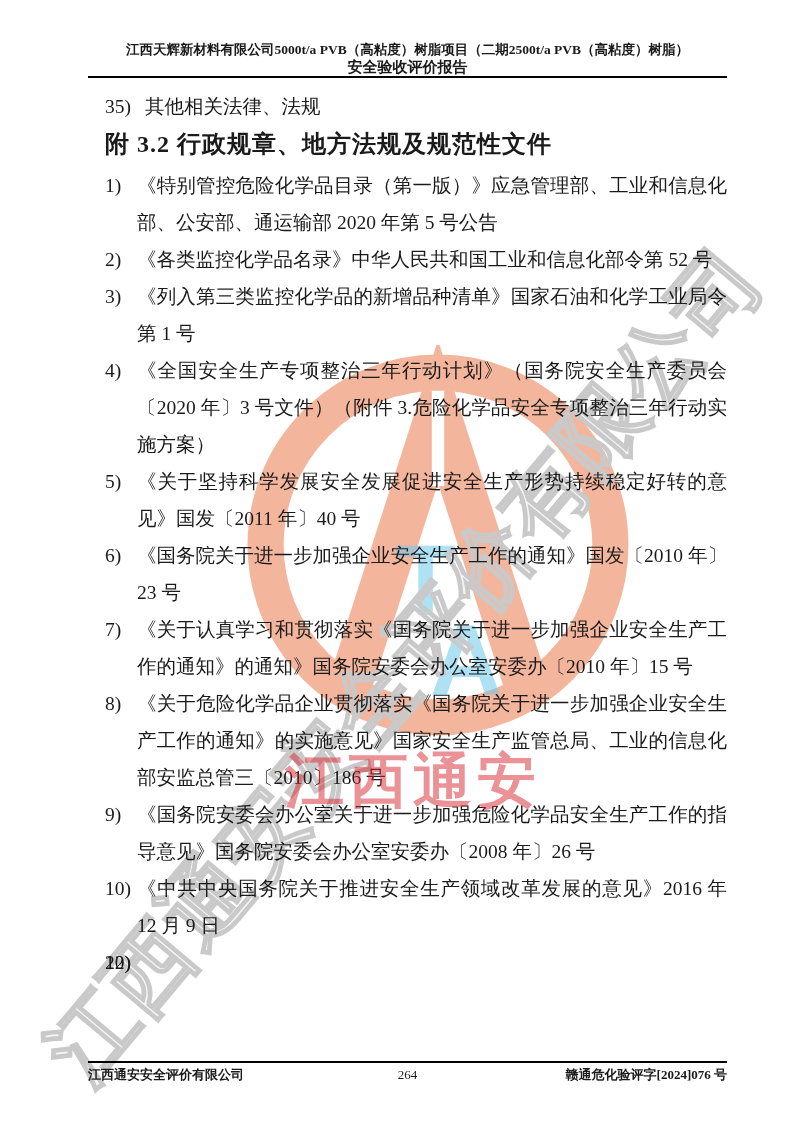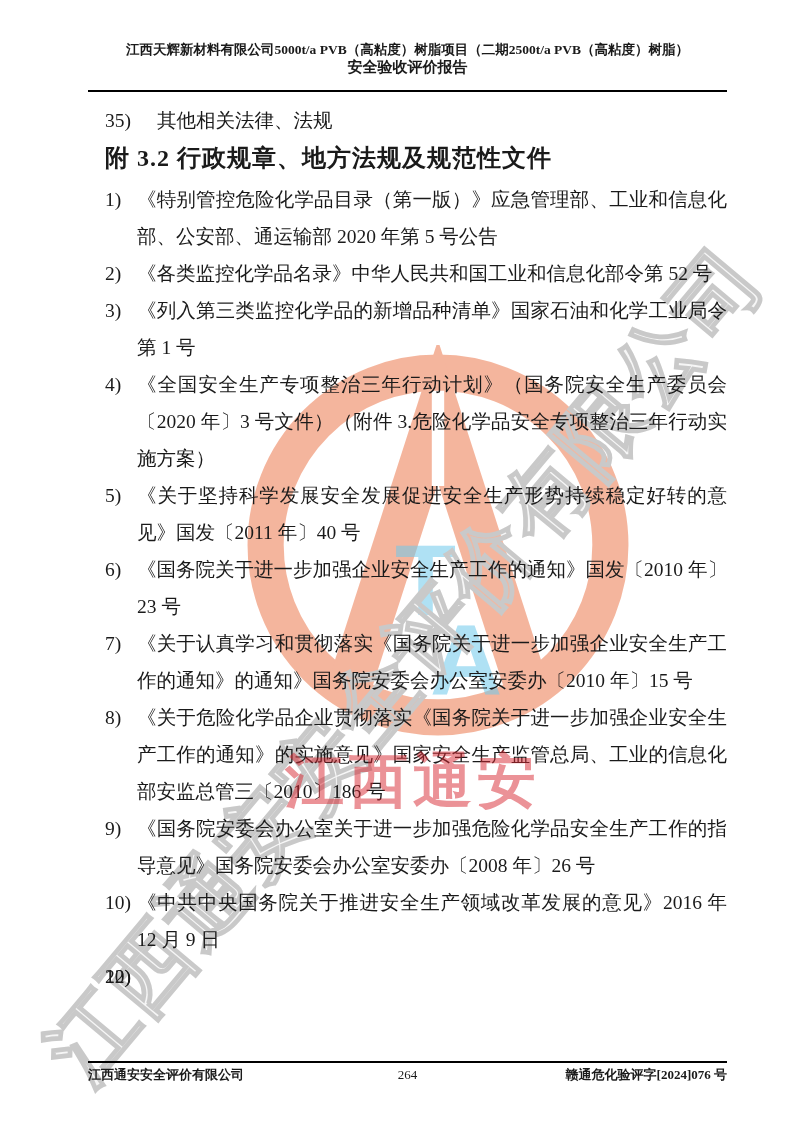--- a/index.html
+++ b/index.html
@@ -31,26 +31,26 @@
   }
   .wm-red{
     position:absolute;left:285px;top:733px;z-index:3;pointer-events:none;
     white-space:nowrap;
     font-size:59px;line-height:96px;letter-spacing:5px;font-weight:bold;
     color:rgba(216,38,48,0.5);
   }
 
   
   .content{position:relative;z-index:2;margin:0 66px 0 88px;width:639px;}
-  .header{padding-top:40px;border-bottom:2px solid #000;padding-bottom:14px;}
+  .header{padding-top:40px;border-bottom:2px solid #000;padding-bottom:0;}
   .header .h1{font-size:13.5px;line-height:19px;font-weight:bold;text-align:center;}
   .header .h2{font-size:15px;line-height:17px;font-weight:bold;text-align:center;}
 
   .item35{margin-top:15px;padding-left:17px;font-size:19.5px;line-height:28px;}
-  .item35 .num{margin-right:26px;}
+  .item35 .num{margin-right:14px;}
   .section-heading{margin-top:7px;padding-left:17px;font-size:24px;line-height:32px;
                    font-weight:bold;letter-spacing:1px;}
 
   .law-list{margin-top:7px;padding-left:17px;}
   .law-item{position:relative;padding-left:32px;font-size:19.5px;line-height:37px;
             text-align:justify;}
   .law-item .num{position:absolute;left:0;top:0;}
 
   
   .footer{position:absolute;left:88px;right:66px;top:1061px;z-index:2;

